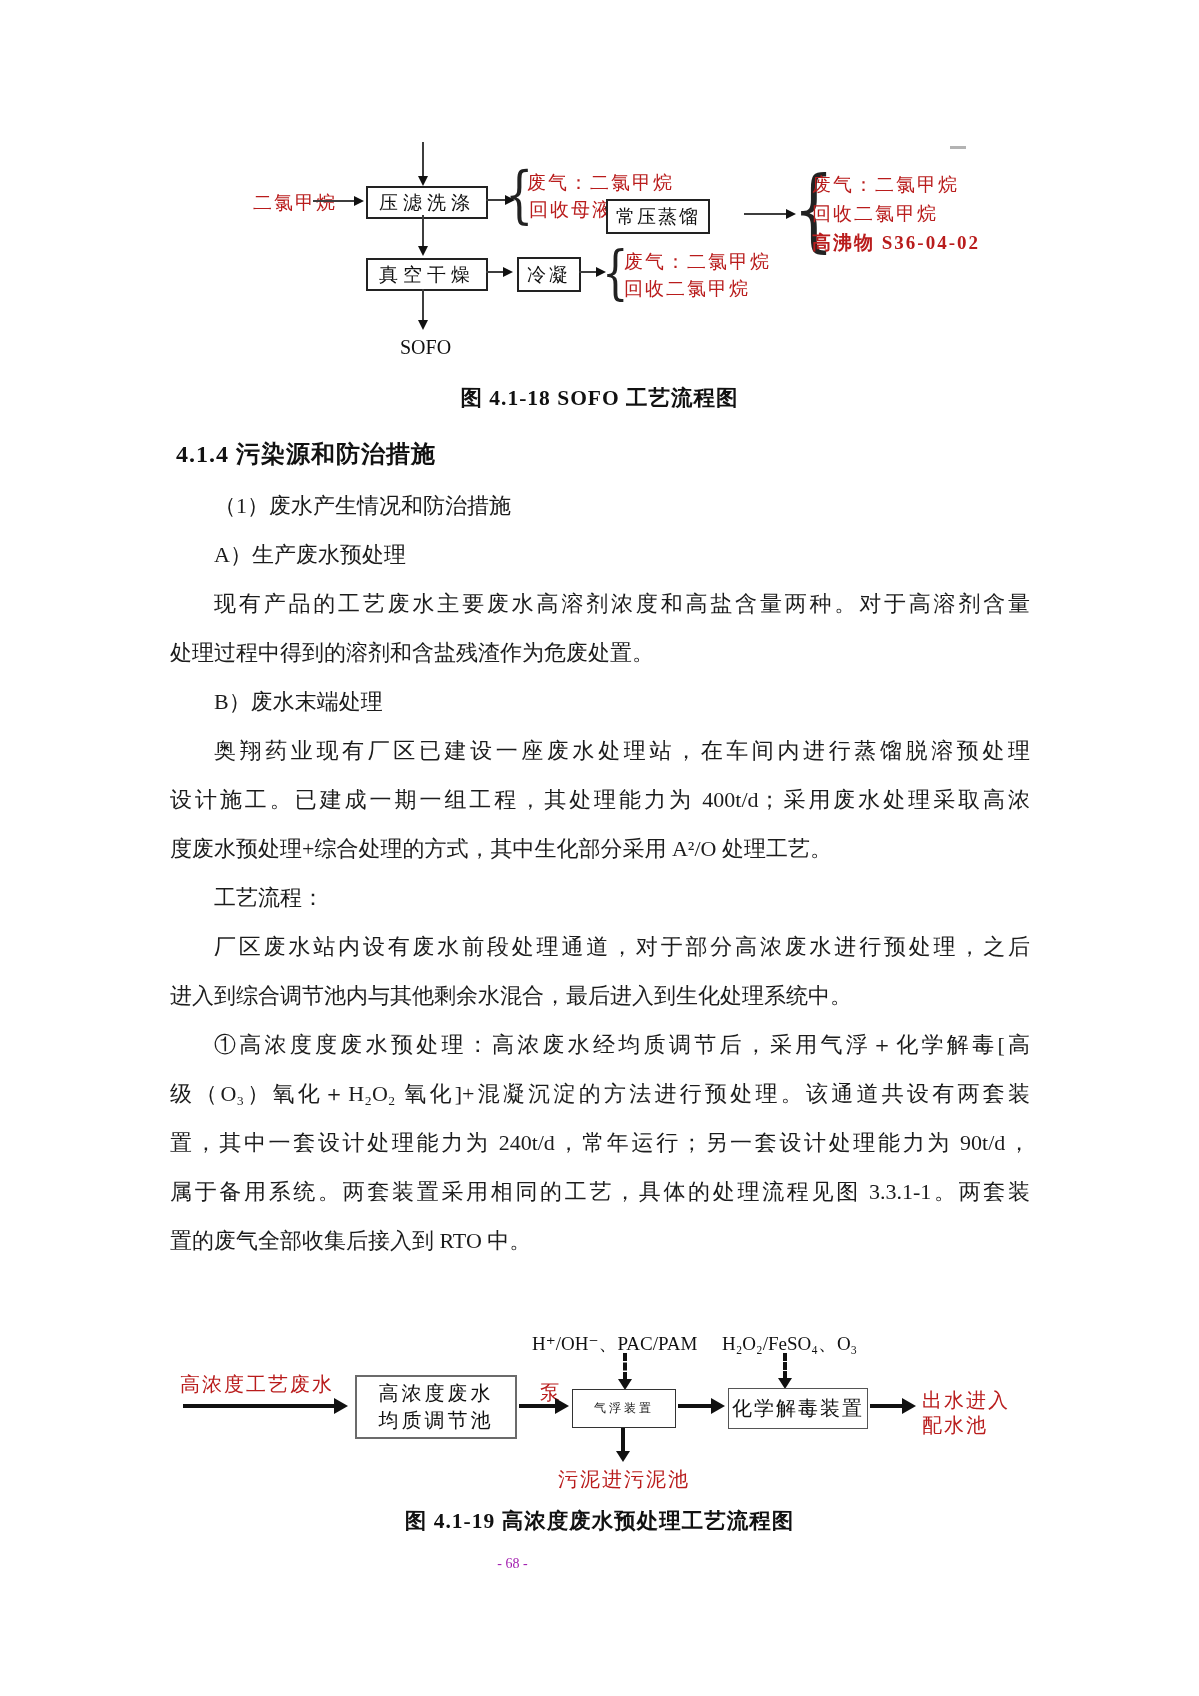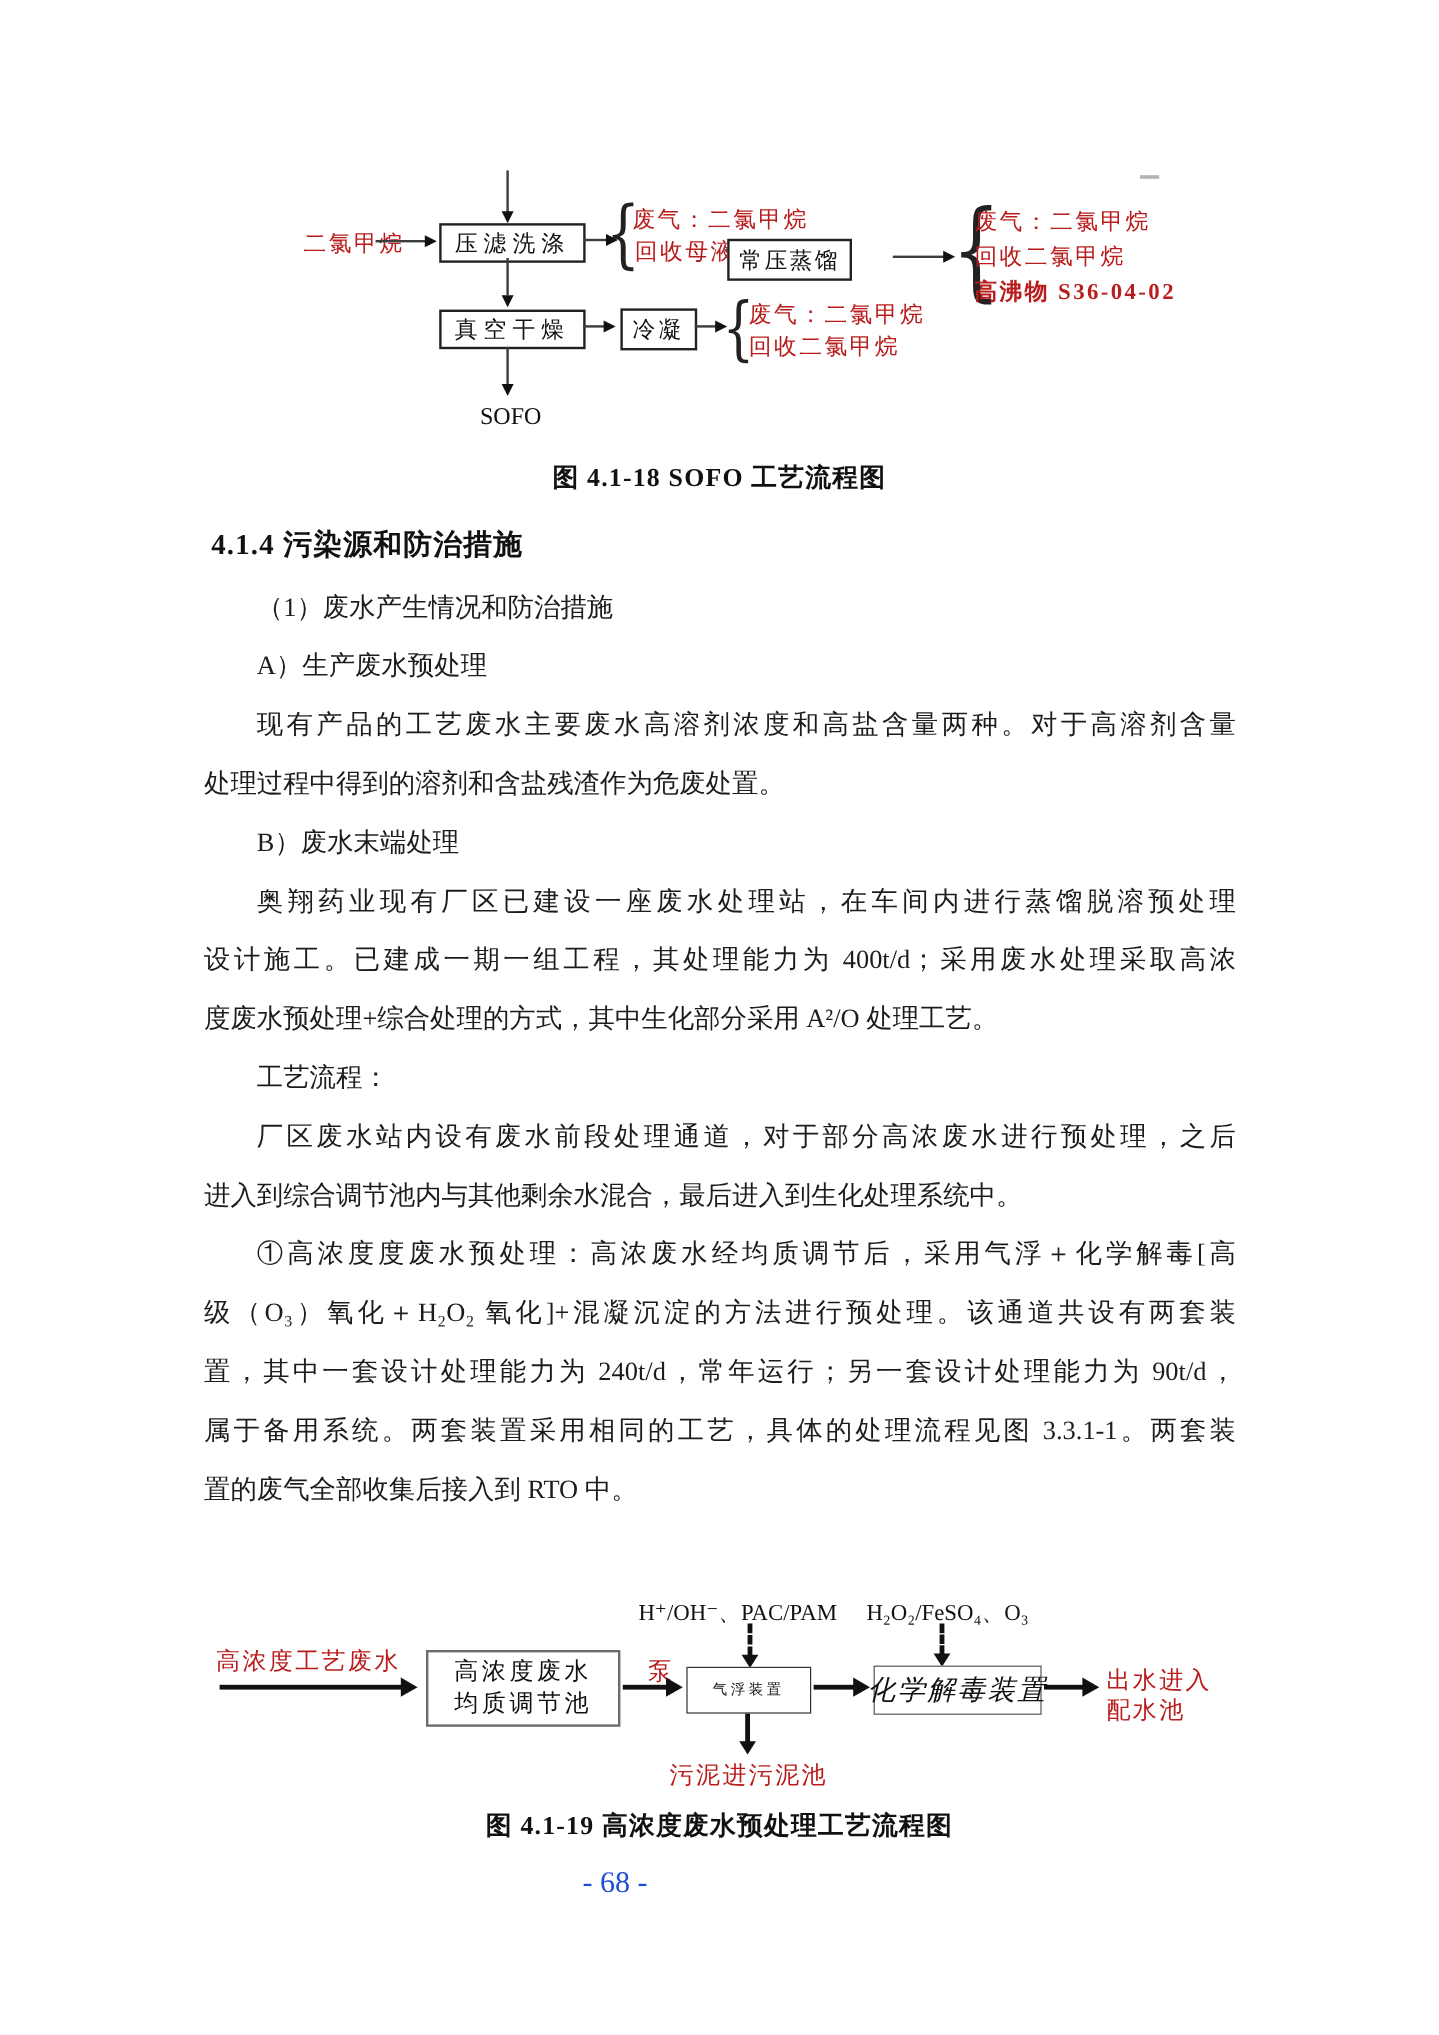--- a/index.html
+++ b/index.html
@@ -37,21 +37,21 @@
   .bold{font-weight:bold;}
   .dash-artifact{position:absolute;width:16px;height:3px;background:#b3b3b3;}
   
   .caption{position:absolute;left:0;width:1199px;text-align:center;
            font-weight:bold;font-size:21.5px;letter-spacing:1px;color:#111;}
   .heading{position:absolute;font-weight:bold;font-size:24px;letter-spacing:1px;color:#111;}
   .body-block{position:absolute;left:170px;top:481px;width:860px;font-size:22px;color:#1c1c1c;}
   .bline{height:49px;line-height:49px;white-space:nowrap;}
   .l-ind{padding-left:44px;}
   .l-just{white-space:normal;text-align:justify;text-align-last:justify;}
-  .pagenum{position:absolute;left:0;width:1025px;text-align:center;font-size:25px;color:#1d4ed8;}
+  .pagenum{position:absolute;left:0;width:1025px;text-align:center;font-size:14px;color:#a21caf;}
 </style>
 </head>
 <body>
 
 <div class="page">
 
   <div>
 
     <div class="dash-artifact" style="left:950px;top:146px;"></div>
 
@@ -150,21 +150,21 @@
 
     <div class="dlabel" style="left:540px;top:1379px;font-size:20px;">泵</div>
     <div class="thick-h" style="left:519px;top:1404px;width:37px;"></div>
     <div class="head-r-big" style="left:555px;top:1398px;"></div>
 
     <div class="fbox" style="left:572px;top:1389px;width:102px;height:37px;font-size:12px;letter-spacing:3px;border-width:1.5px;border-color:#333;">气浮装置</div>
 
     <div class="thick-h" style="left:678px;top:1404px;width:34px;"></div>
     <div class="head-r-big" style="left:711px;top:1398px;"></div>
 
-    <div class="fbox" style="left:728px;top:1388px;width:138px;height:39px;font-size:23px;letter-spacing:2px;border-width:1.5px;border-color:#555;font-style:italic;">化学解毒装置</div>
+    <div class="fbox" style="left:728px;top:1388px;width:138px;height:39px;font-size:20px;letter-spacing:2px;border-width:1.5px;border-color:#555;">化学解毒装置</div>
 
     <div class="thick-h" style="left:870px;top:1404px;width:33px;"></div>
     <div class="head-r-big" style="left:902px;top:1398px;"></div>
     <div class="dlabel" style="left:922px;top:1387px;font-size:20px;">出水进入</div>
     <div class="dlabel" style="left:922px;top:1412px;font-size:20px;">配水池</div>
 
     <div class="thick-v" style="left:621px;top:1428px;height:24px;"></div>
     <div class="head-d-big" style="left:616px;top:1451px;"></div>
     <div class="dlabel" style="left:558px;top:1466px;font-size:20px;">污泥进污泥池</div>
 

